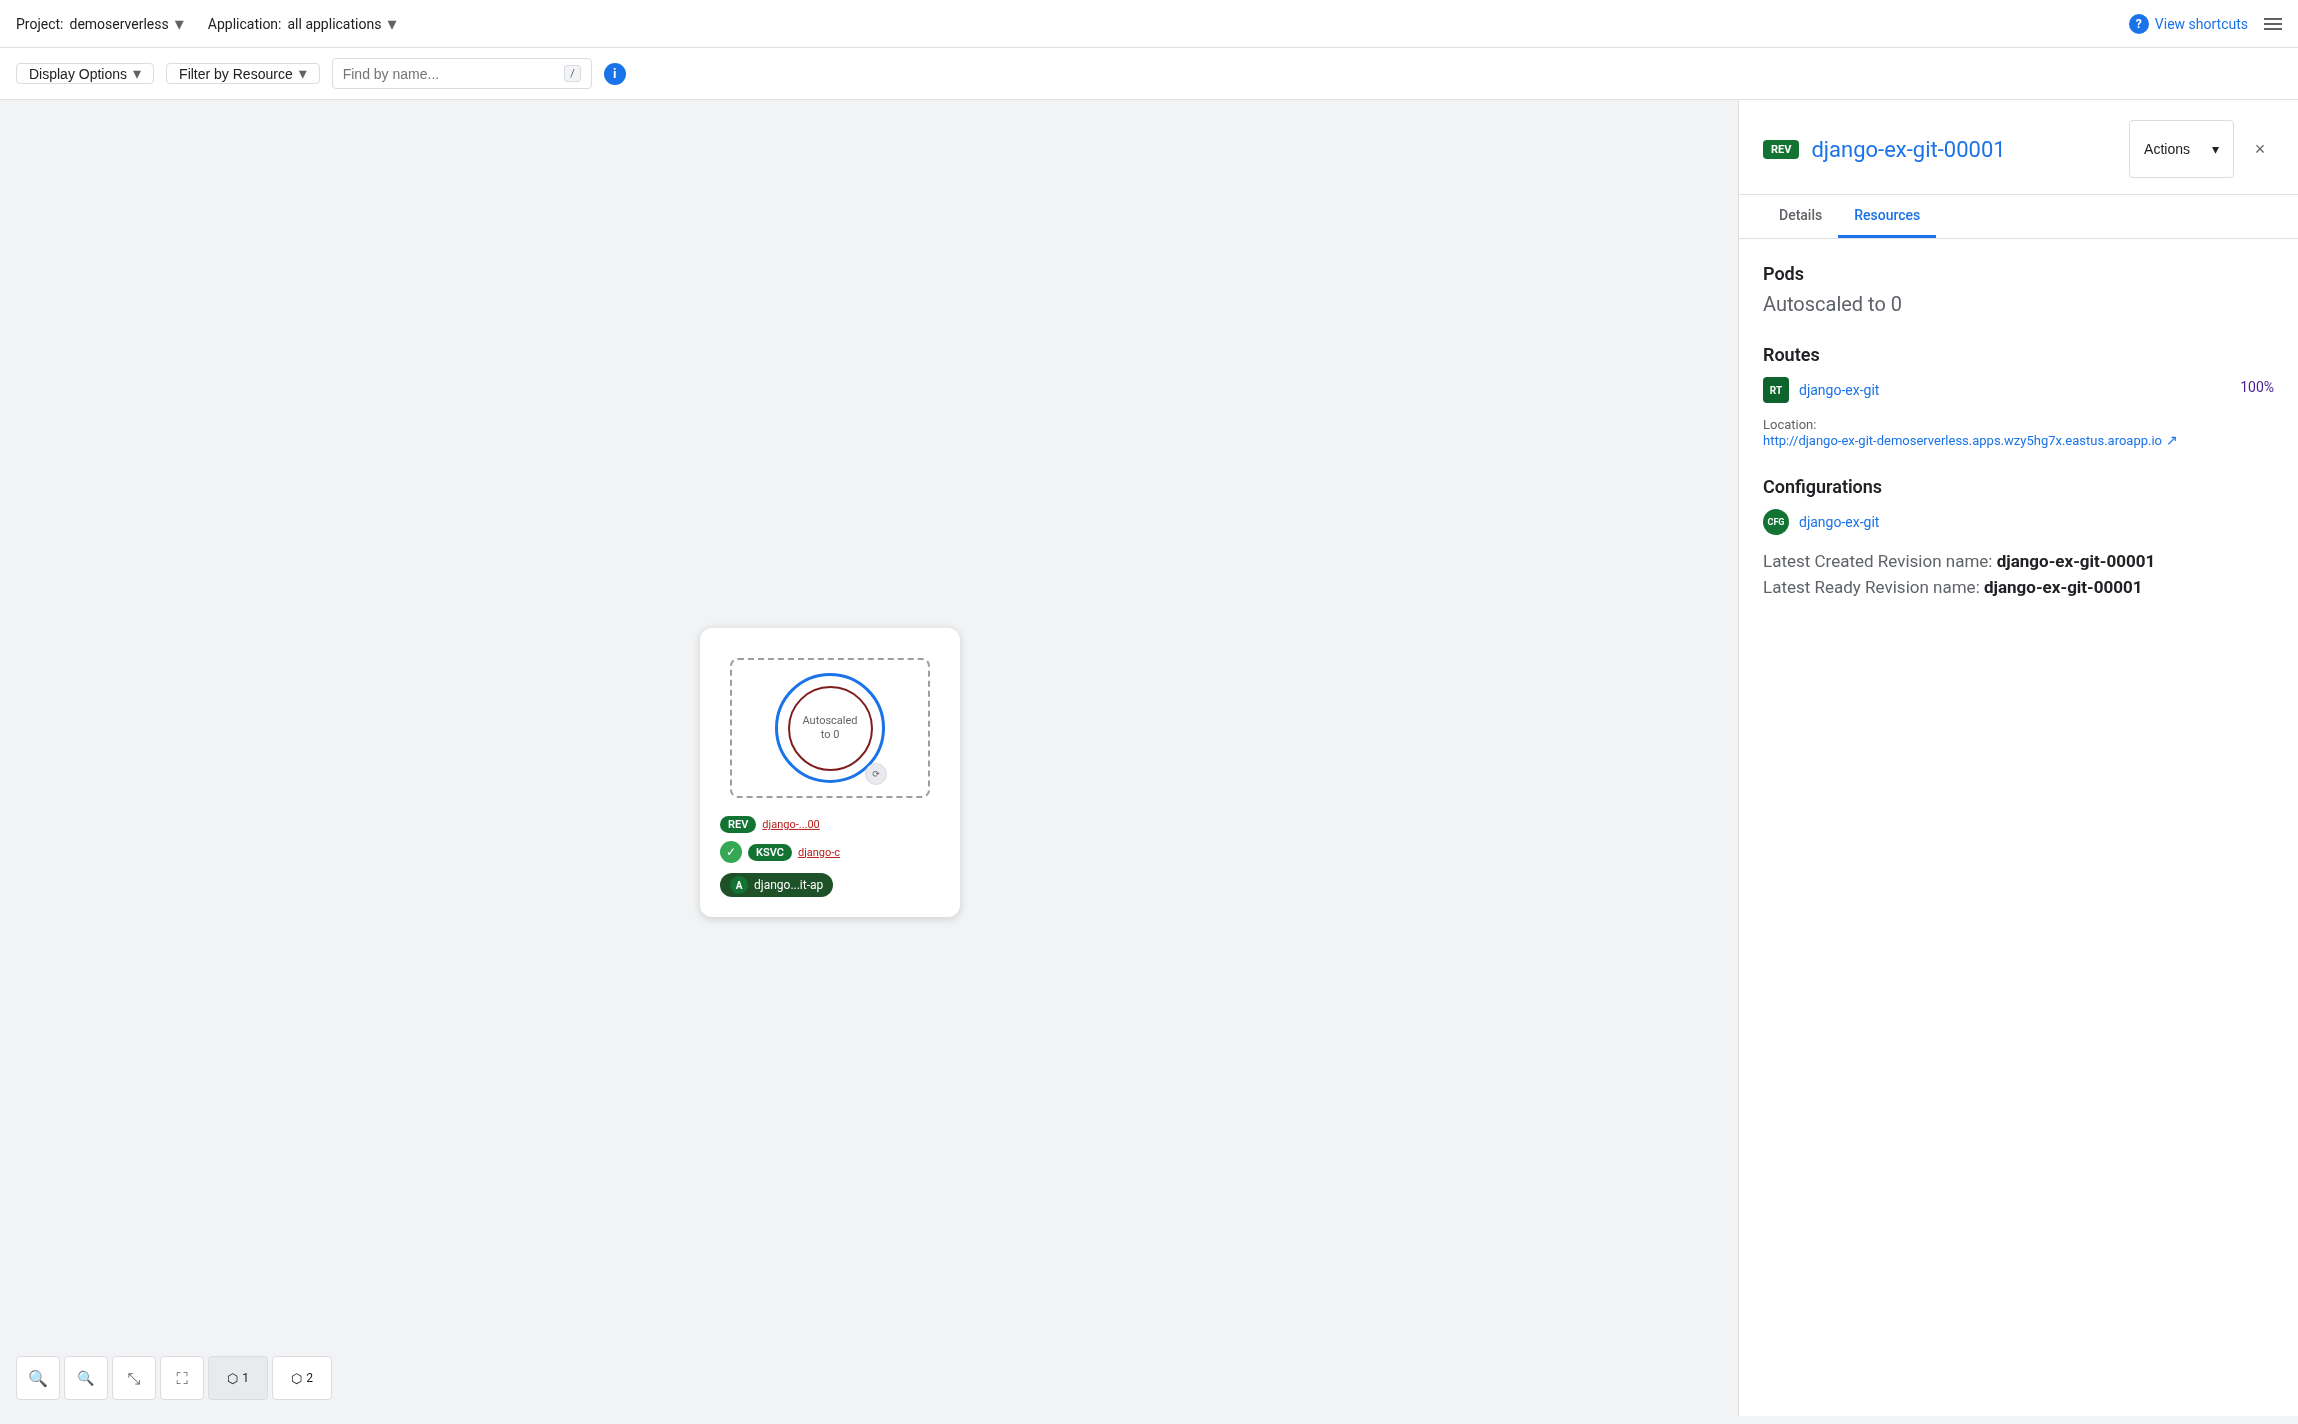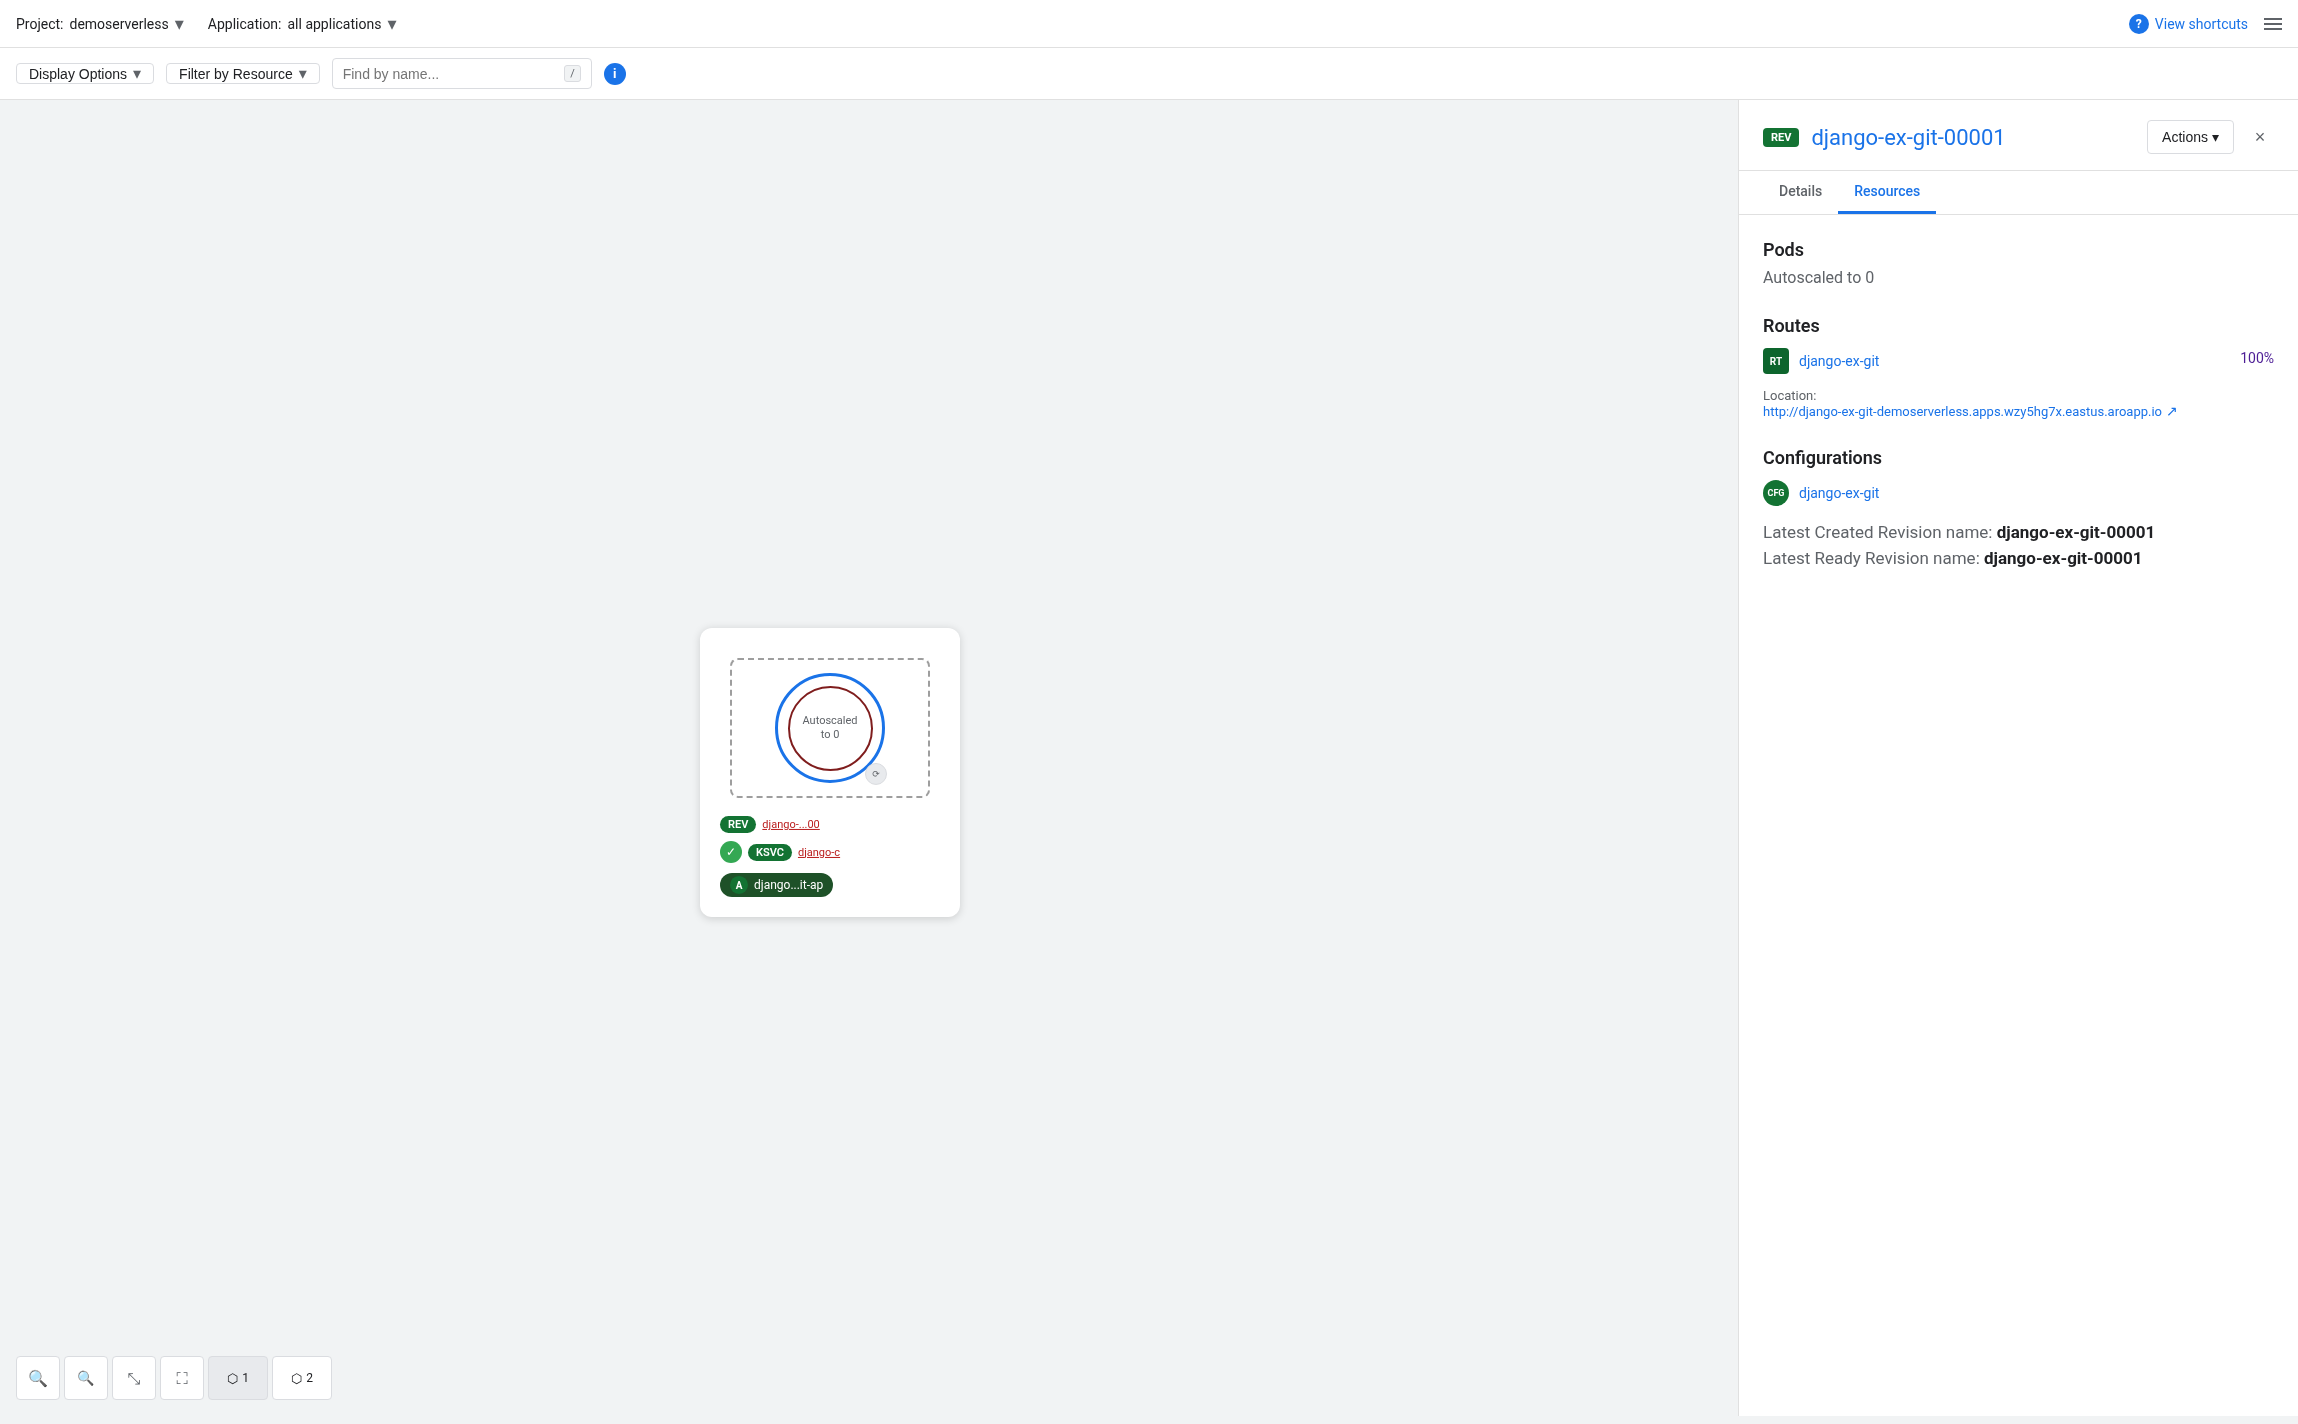--- a/index.html
+++ b/index.html
@@ -184,43 +184,43 @@
       font-weight: 700; padding: 3px 8px; border-radius: 4px;
     }
     .panel-title h2 { font-size: 22px; color: #1a73e8; font-weight: 400; }
     .close-btn {
       width: 28px; height: 28px; border-radius: 50%;
       border: none; background: transparent; cursor: pointer;
       font-size: 18px; color: #5f6368;
       display: flex; align-items: center; justify-content: center;
     }
     .actions-btn {
-      display: flex; align-items: flex-end; gap: 4px;
-      border: 1px solid #dadce0; border-radius: 4px;
-      padding: 8px 14px; background: #fff; cursor: pointer;
+      display: flex; align-items: flex-end; gap: 22px;
+      border: 1px solid #dadce0; border-radius: 4px;
+      padding: 20px 14px; background: #fff; cursor: pointer;
       font-size: 14px; color: #202124; font-weight: 500;
     }
 
     
     .panel-tabs {
       display: flex; border-bottom: 1px solid #e0e0e0;
       padding: 0 24px;
     }
     .tab {
       padding: 12px 16px; font-size: 14px; color: #5f6368;
       cursor: pointer; border-bottom: 3px solid transparent;
       font-weight: 500;
     }
     .tab.active { color: #1a73e8; border-bottom-color: #1a73e8; }
 
     
     .panel-content { padding: 24px; flex: 1; }
     .section { margin-bottom: 28px; }
     .section-title { font-size: 18px; font-weight: 600; color: #202124; margin-bottom: 8px; }
-    .section-subtitle { font-size: 16px; color: #5f6368; margin-bottom: 12px; }
+    .section-subtitle { font-size: 20px; color: #5f6368; margin-bottom: 12px; }
     .resource-link {
       display: flex; align-items: center; gap: 10px;
       color: #1a73e8; font-size: 14px; text-decoration: none; cursor: pointer;
     }
     .d-badge {
       width: 26px; height: 26px; border-radius: 50%;
       background: #1a73e8; color: #fff;
       display: flex; align-items: center; justify-content: center;
       font-size: 13px; font-weight: bold; flex-shrink: 0;
     }

